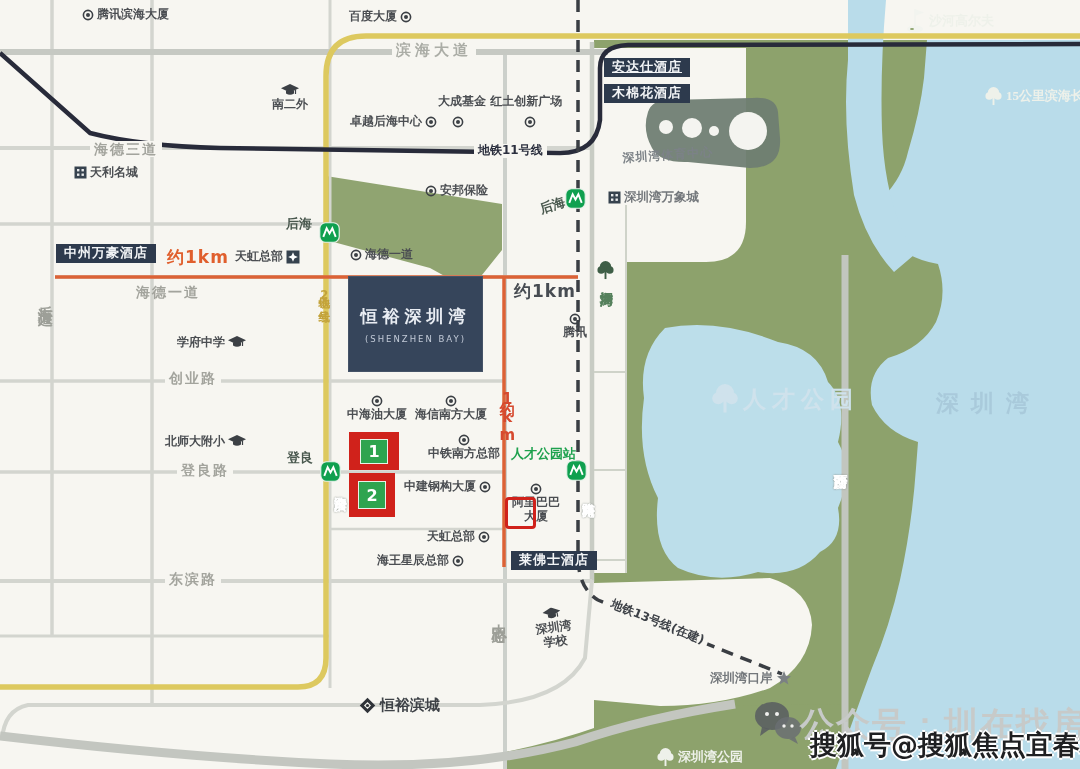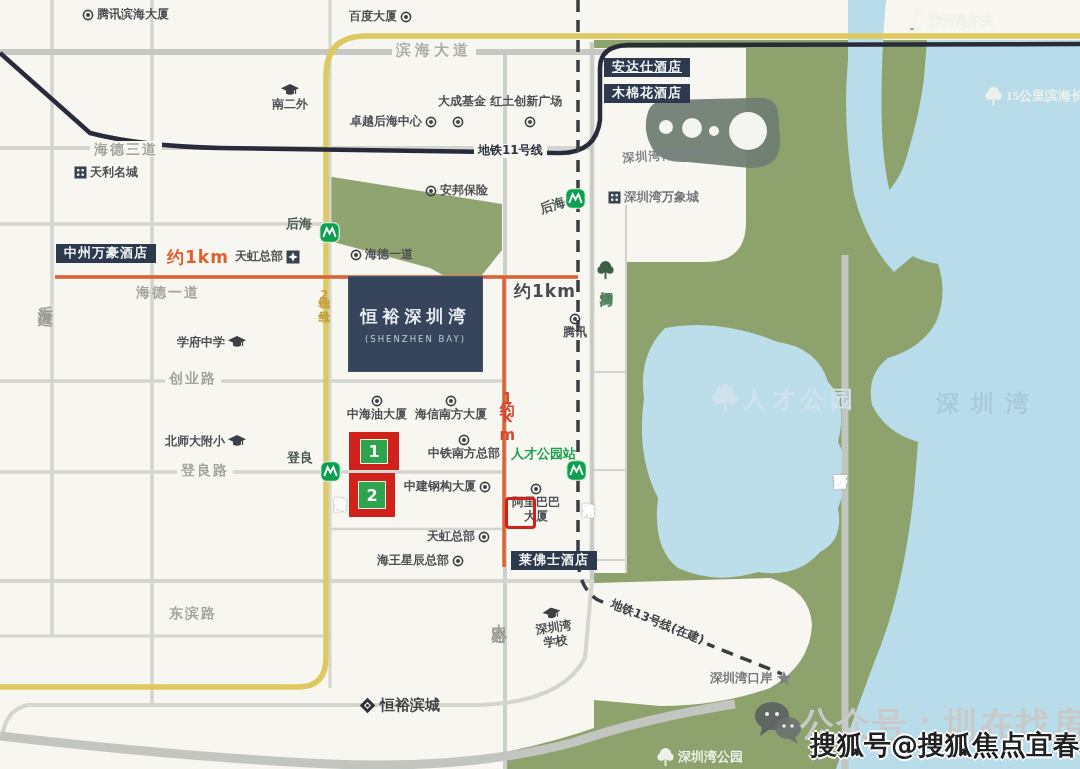--- a/index.html
+++ b/index.html
@@ -467,21 +467,21 @@
       </div>
       <div class="lbl poi" style="left: 377px; top: 554px;">
         <span class="txt">海王星辰总部</span>
         <span class="icon">
           <svg width="12" height="12" viewBox="0 0 12 12">
             <circle cx="6" cy="6" r="4.6" fill="none" stroke="#3c4045" stroke-width="1.6"></circle>
             <circle cx="6" cy="6" r="2" fill="#3c4045"></circle>
           </svg>
         </span>
       </div>
-      <div class="lbl road bgmask" style="left: 165px; top: 571px; margin-top: 34px;">
+      <div class="lbl road bgmask" style="left: 165px; top: 571px;">
         <span class="txt">东滨路</span>
       </div>
       <div class="lbl road-v vert" style="left: 490px; top: 612px;">
         <span class="txt">中心路</span>
       </div>
       <div class="lbl poi multi ip-above" style="left: 533px; top: 610px; transform: rotate(-8deg); transform-origin: left top;">
         <span class="icon">
           <svg width="18" height="13" viewBox="0 0 18 13">
             <polygon points="9,0 18,4.2 9,8.4 0,4.2" fill="#3c4045"></polygon>
             <path d="M14.5,5.8 V10" stroke="#3c4045" stroke-width="1.2" fill="none"></path>

